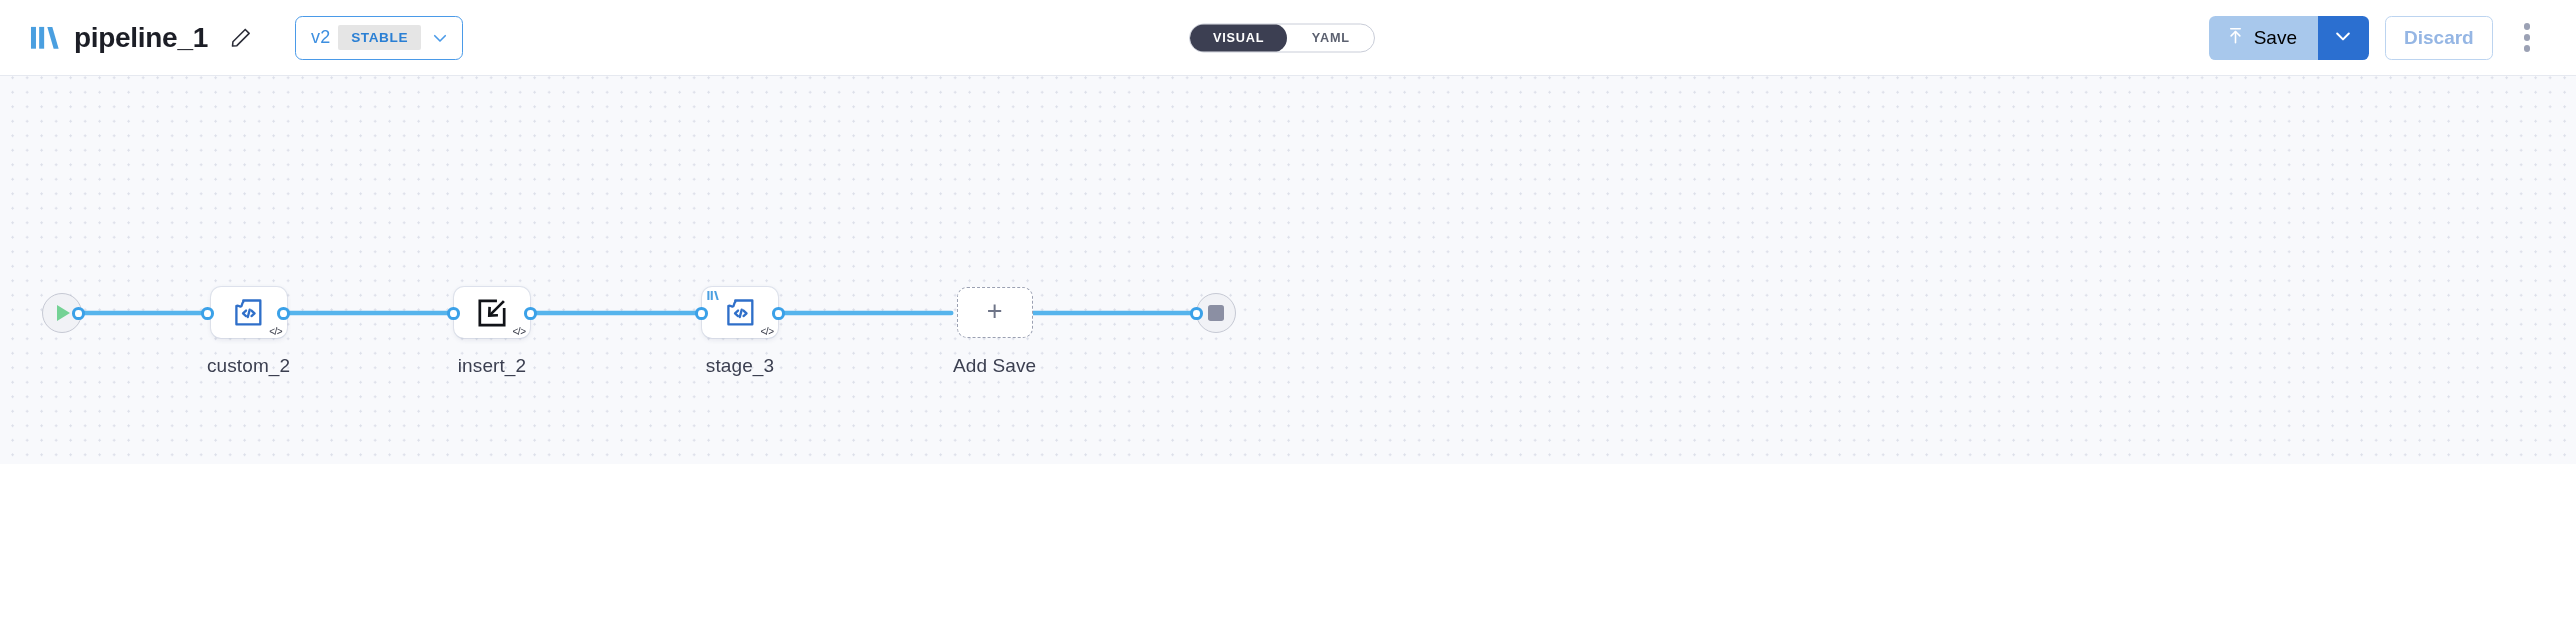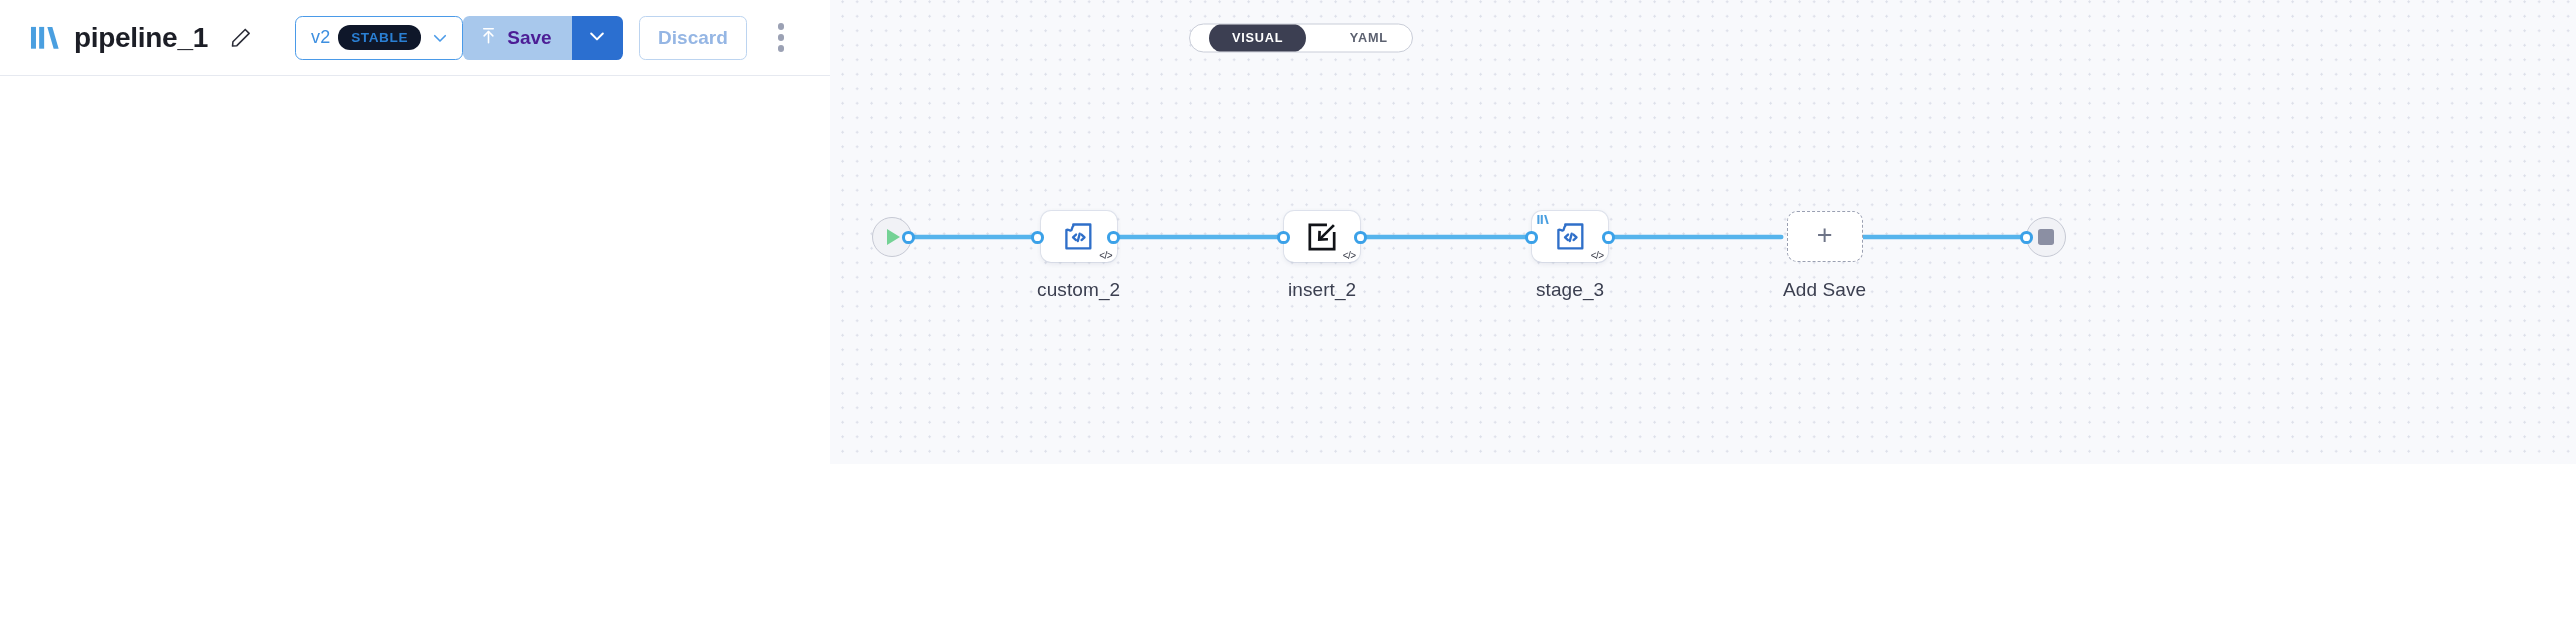--- a/index.html
+++ b/index.html
@@ -10,21 +10,21 @@
     overflow: hidden;
     font-family: "Liberation Sans", sans-serif;
     background: #ffffff;
   }
 
   
   .app {
     width: 2576px;
     height: 464px;
     display: flex;
-    flex-direction: row;
+    flex-direction: column;
     position: relative;
   }
 
   
   .header {
     height: 76px;
     flex: 0 0 76px;
     background: #ffffff;
     border-bottom: 0.9px solid #e6e9f0;
     display: flex;
@@ -82,27 +82,27 @@
     cursor: pointer;
     background: #fff;
   }
   .version-num {
     font-size: 18px;
     color: #3d8fe0;
     font-weight: normal;
     letter-spacing: 0.2px;
   }
   .version-badge {
-    background: #0f172a;
+    background: #e5e5e5;
     color: #2a7fd4;
     font-size: 13.6px;
     font-weight: bold;
     letter-spacing: 0.6px;
     padding: 5.4px 12.7px;
-    border-radius: 12px;
+    border-radius: 2px;
     line-height: 1;
   }
   .chev-down {
     width: 22px;
     height: 22px;
     display: flex;
     align-items: center;
     justify-content: center;
   }
 
@@ -130,21 +130,20 @@
     justify-content: center;
     font-size: 12.7px;
     font-weight: bold;
     letter-spacing: 0.8px;
     cursor: pointer;
     padding: 0 23px;
     border-radius: 14.5px;
     color: #5c6170;
     background: transparent;
     min-width: 87px;
-    margin-left: 19px;
   }
   .toggle-opt.active {
     background: #3c3f52;
     color: #ffffff;
   }
 
   
   .hdr-right {
     margin-left: auto;
     display: flex;
@@ -154,24 +153,24 @@
 
   .save-group {
     display: flex;
     align-items: stretch;
     height: 44px;
     border-radius: 6.4px;
     overflow: hidden;
   }
   .save-btn {
     background: #a8c8ec;
-    color: #4c1d95;
+    color: #000000;
     border: none;
     font-size: 19px;
-    font-weight: bold;
+    font-weight: normal;
     display: flex;
     align-items: center;
     justify-content: center;
     gap: 9px;
     padding: 0 20px 0 16.3px;
     cursor: pointer;
     font-family: "Liberation Sans", sans-serif;
     min-width: 109px;
   }
   .save-caret {

